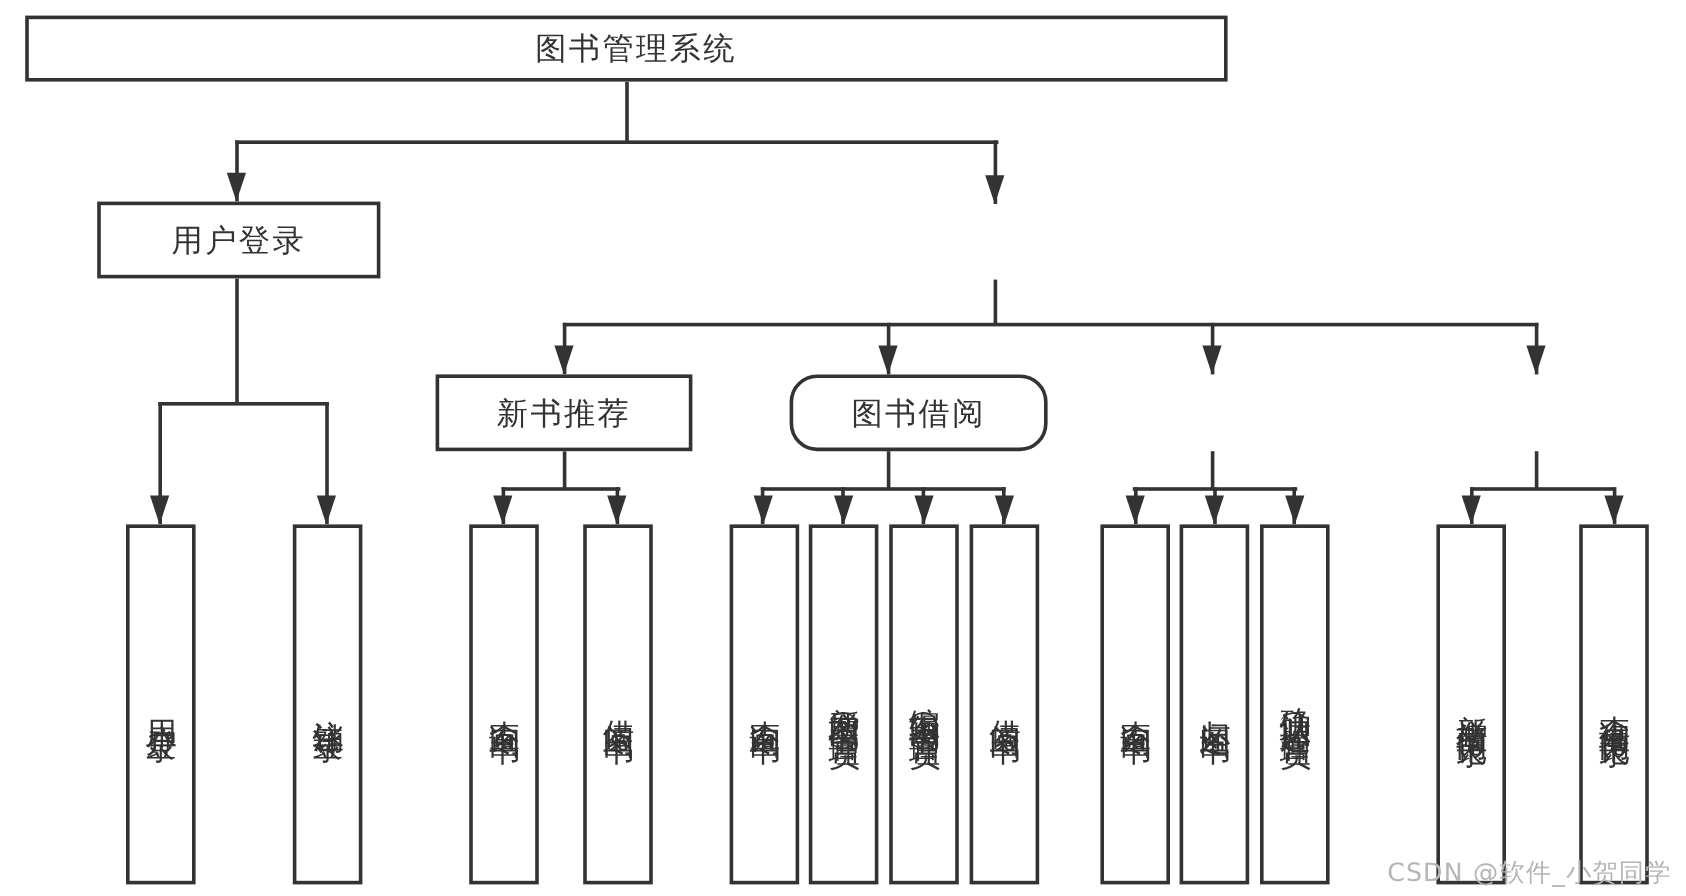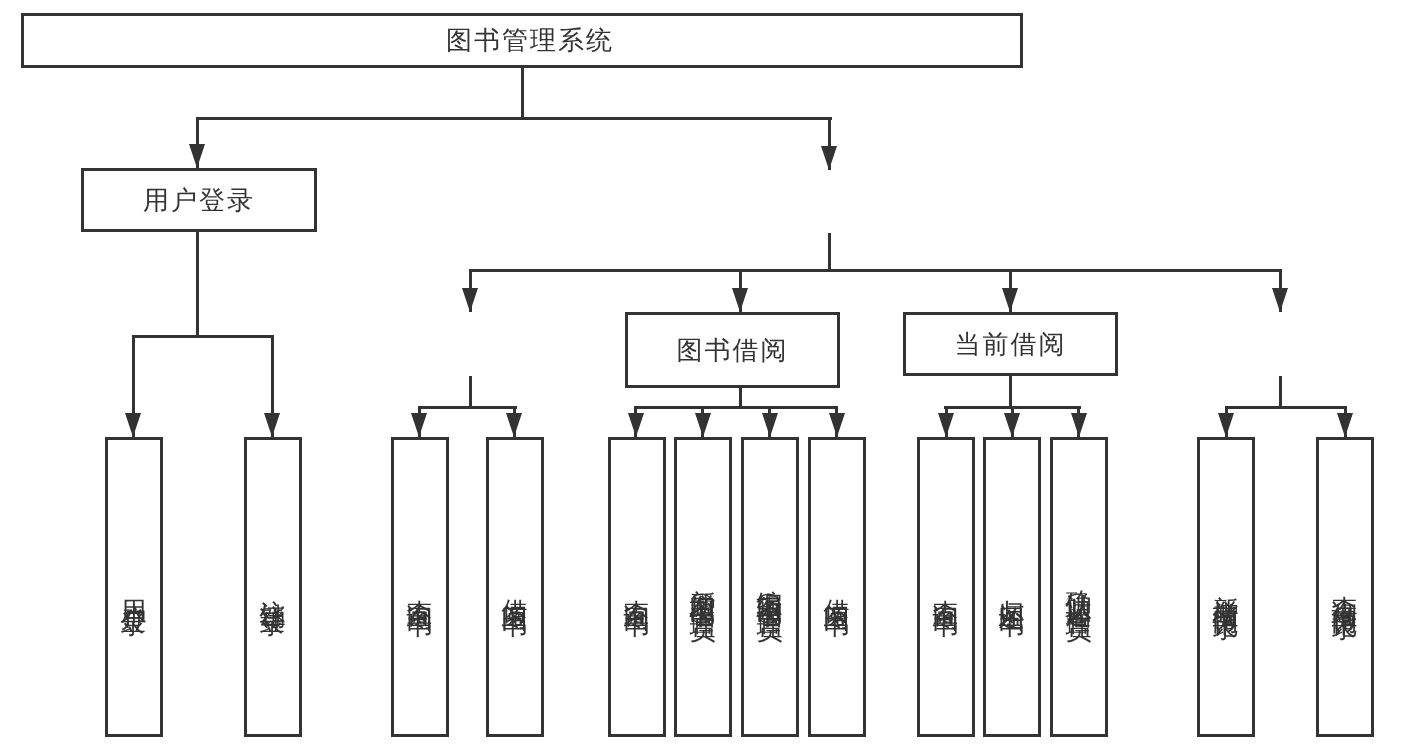--- a/index.html
+++ b/index.html
@@ -98,25 +98,25 @@
   <div class="hline" style="left:469px; top:269px; width:813px;"></div>
   <div class="vline" style="left:469px; top:269px; height:43px;"></div>
   <div class="arrow" style="left:462px; top:288px;"></div>
   <div class="vline" style="left:739px; top:269px; height:43px;"></div>
   <div class="arrow" style="left:732px; top:288px;"></div>
   <div class="vline" style="left:1009px; top:269px; height:43px;"></div>
   <div class="arrow" style="left:1002px; top:288px;"></div>
   <div class="vline" style="left:1279px; top:269px; height:43px;"></div>
   <div class="arrow" style="left:1272px; top:288px;"></div>
 
-  <div class="box" style="left:625px; top:312px; width:215px; height:76px;">
+  <div class="box" style="left:363px; top:312px; width:214px; height:64px;">
+    <span>新书推荐</span>
+  </div>
+  <div class="box" style="left:658px; top:312px; width:215px; height:64px;border-radius:23px;">
     <span>图书借阅</span>
-  </div>
-  <div class="box" style="left:903px; top:312px; width:215px; height:64px;">
-    <span>当前借阅</span>
   </div>
 
   <div class="vline" style="left:469px; top:376px; height:31px;"></div>
   <div class="hline" style="left:418px; top:406px; width:99px;"></div>
   <div class="vline" style="left:418px; top:406px; height:31px;"></div>
   <div class="arrow" style="left:411px; top:413px;"></div>
   <div class="vline" style="left:513px; top:406px; height:31px;"></div>
   <div class="arrow" style="left:506px; top:413px;"></div>
 
   <div class="vline" style="left:739px; top:376px; height:31px;"></div>
@@ -183,14 +183,15 @@
     <span class="vtext">确认归还（管理员）</span>
   </div>
 
   <div class="vbox" style="left:1197px; top:437px; width:58px; height:300px;">
     <span class="vtext">新增借阅记录</span>
   </div>
   <div class="vbox" style="left:1316px; top:437px; width:58px; height:300px;">
     <span class="vtext">查询借阅记录</span>
   </div>
 
+  <div class="watermark">CSDN @软件_小贺同学</div>
 
 </div>
 
 </body></html>

